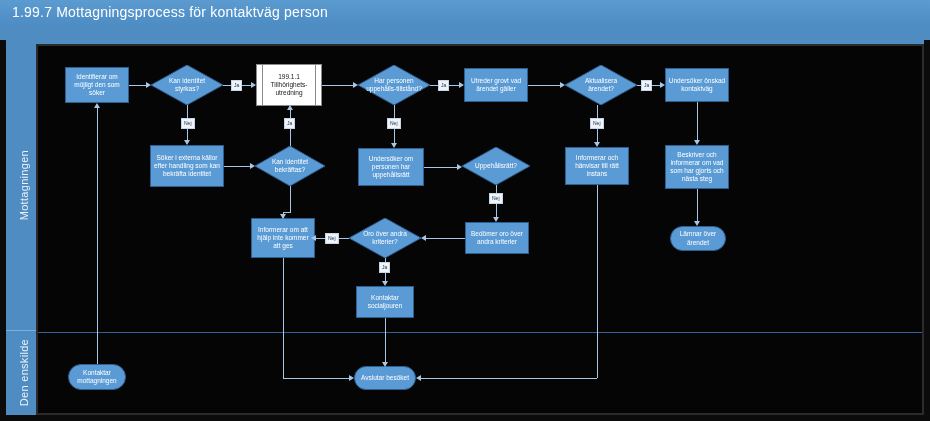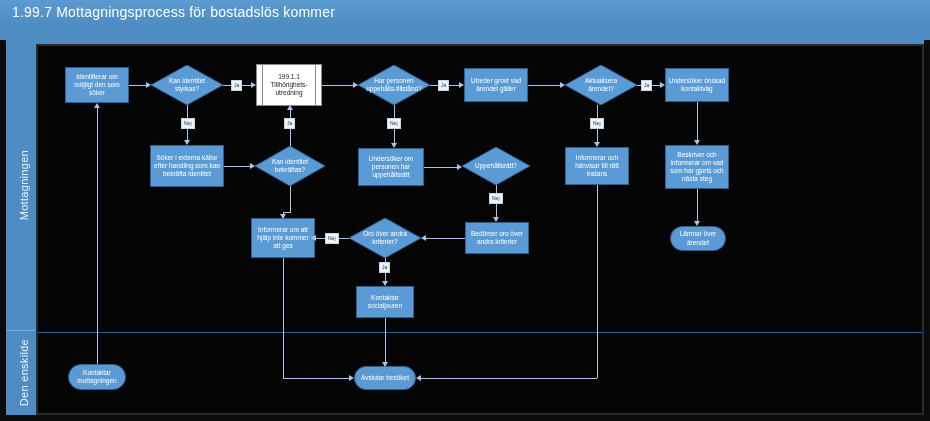--- a/index.html
+++ b/index.html
@@ -46,21 +46,21 @@
 
   .elabel{position:absolute;background:#eef4fa;color:#16304a;font-size:5px;line-height:1;
     padding:2px 2px;border:1px solid #c6d6e6;}
 </style>
 </head>
 <body>
 
 <div id="root">
 
   <div class="titlebar">
-    <div class="ttl">1.99.7 Mottagningsprocess för bostadslös kommer</div>
+    <div class="ttl">1.99.7 Mottagningsprocess för kontaktväg person</div>
   </div>
   <div class="subbar"></div>
 
   <div class="poolframe">
 
     <div class="lanelabel" style="top:0;height:290px;">
       <span>Mottagningen</span>
     </div>
     <div class="lane-sep" style="top:290px;"></div>
     <div class="lanelabel" style="top:291px;height:84px;">

